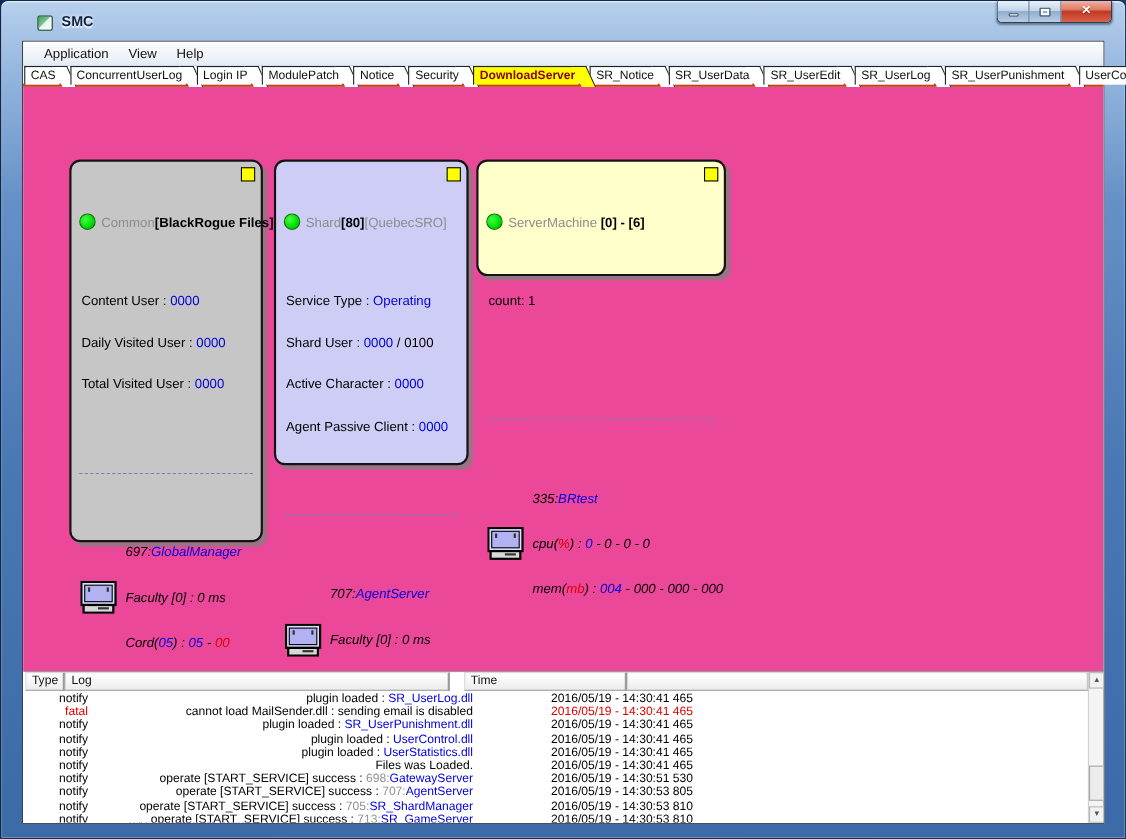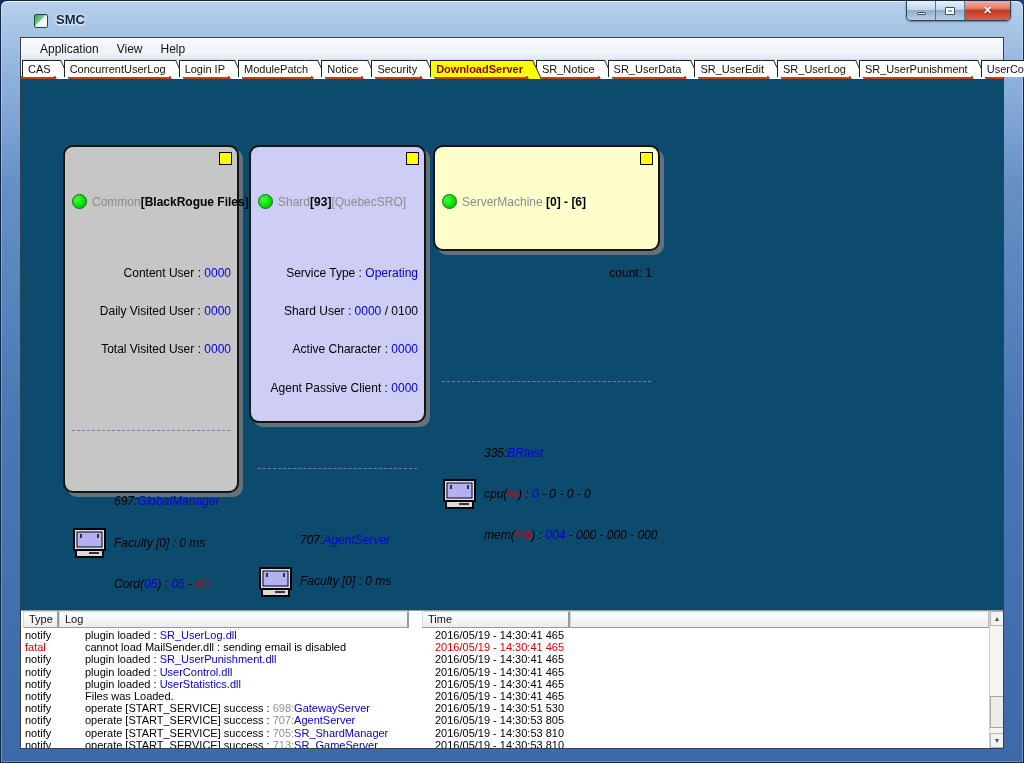--- a/index.html
+++ b/index.html
@@ -76,21 +76,21 @@
   .tab::after {
     content:""; position:absolute; top:-1px; right:-7px; width:12px; height:18px;
     background:inherit; border:1px solid #222; border-left:none; border-bottom:none;
     transform:skewX(25deg); transform-origin:0 0; z-index:0;
   }
   .tab > span { position:relative; z-index:1; color:#111; }
   .tab.active { background:#ffff00; z-index:2; }
   .tab.active > span { color:#8b0000; font-weight:bold; }
 
   .workspace { flex:1; display:flex; flex-direction:column; background:#fff; overflow:hidden; }
-  .canvas { flex:1; position:relative; background:#0c4a6e; }
+  .canvas { flex:1; position:relative; background:#ec4899; }
 
   
   .panel {
     position:absolute; border:2px solid #141414; border-radius:10px;
     box-shadow:4px 4px 0 rgba(128,128,128,.75);
     font-size:12px; color:#000; white-space:pre;
   }
   .panel.common  { left:42px;  top:66px; width:176px; height:348px; background:#c6c6c6; }
   .panel.shard   { left:228px; top:66px; width:177px; height:278px; background:#cdcdf6; }
   .panel.machine { left:412px; top:66px; width:227px; height:106px; background:#ffffcc; }
@@ -101,21 +101,21 @@
     background:radial-gradient(circle at 35% 35%, #44ff44 0%, #00dd00 60%, #00a800 100%);
     border:1px solid #067006;
   }
   .ptitle { white-space:nowrap; }
   .pgray { color:#8c8c8c; }
   .pbold { color:#000; font-weight:bold; }
   .ysq {
     position:absolute; top:5px; right:5px; width:13px; height:13px;
     background:#ffff00; border:1px solid #000; z-index:0;
   }
-  .pstats { padding:2px 6px 0 9px; line-height:12.8px;text-align:right; }
+  .pstats { padding:2px 6px 0 9px; line-height:12.8px; }
   .stat { white-space:pre; }
   .blue { color:#0000dd; }
   .red  { color:#e00000; }
   .gray { color:#909090; }
   .sep  { border-top:1px dashed #7d7daa; margin:6px 7px 0 7px; }
   .machine .sep { margin-top:34px; }
 
   .server { display:flex; gap:5px; padding:9px 4px 10px 8px; align-items:center;font-style:italic; }
   .pc-icon { flex:0 0 36px; margin-top:2px; }
   .srv-text { line-height:13.8px; white-space:pre; }
@@ -127,21 +127,21 @@
   .hcell {
     background:linear-gradient(180deg,#ffffff,#ececec);
     border:1px solid #d8d8d8; border-right:2px solid #9a9a9a; border-bottom:1px solid #9a9a9a;
     padding:1px 0 0 5px; color:#111; white-space:nowrap; overflow:hidden;
   }
   .hcell.h-type { width:36px; }
   .hcell.h-log  { width:350px; }
   .hcell.h-time { width:148px;margin-left:13px; }
   .hcell.h-rest { flex:1; border-right:1px solid #bbb; }
   .lrows { position:absolute; top:18px; left:2px; right:14px; bottom:0; overflow:hidden; }
-  .lrow { display:flex; height:12.2px; line-height:12.2px; white-space:pre; }
+  .lrow { display:flex; height:12.2px; line-height:12.2px; white-space:pre;text-align:right; }
   .c-type { width:57px; padding-left:2px; flex:0 0 57px; overflow:hidden; }
   .c-log  { width:350px; flex:0 0 350px; padding-left:5px; overflow:hidden; }
   .c-time { width:200px; flex:0 0 200px; padding-left:5px; overflow:hidden; }
   .lrow.fatal .c-type, .lrow.fatal .c-time { color:#e00000; }
 
   
   .vscroll {
     position:absolute; top:0; right:0; bottom:0; width:14px;
     background:#f4f4f4; border-left:1px solid #d0d0d0;
   }
@@ -249,21 +249,21 @@
           
 
           
           
         </div>
 
         <div class="panel shard">
           <span class="ysq"></span>
           <div class="phead">
             <span class="led"></span>
-            <span class="ptitle"><span class="pgray">Shard</span><span class="pbold">[93]</span><span class="pgray">[QuebecSRO]</span></span>
+            <span class="ptitle"><span class="pgray">Shard</span><span class="pbold">[80]</span><span class="pgray">[QuebecSRO]</span></span>
           </div>
           <div class="pstats">
             <div class="stat"><span>Service Type : </span><span class="blue">Operating</span><span></span></div>
             <div class="stat"><span>Shard User : </span><span class="blue">0000</span><span> / 0100</span></div>
             <div class="stat"><span>Active Character : </span><span class="blue">0000</span><span></span></div>
             <div class="stat"><span>Agent Passive Client : </span><span class="blue">0000</span><span></span></div>
           </div>
 
           <div class="sep"></div>
           <div class="server">

